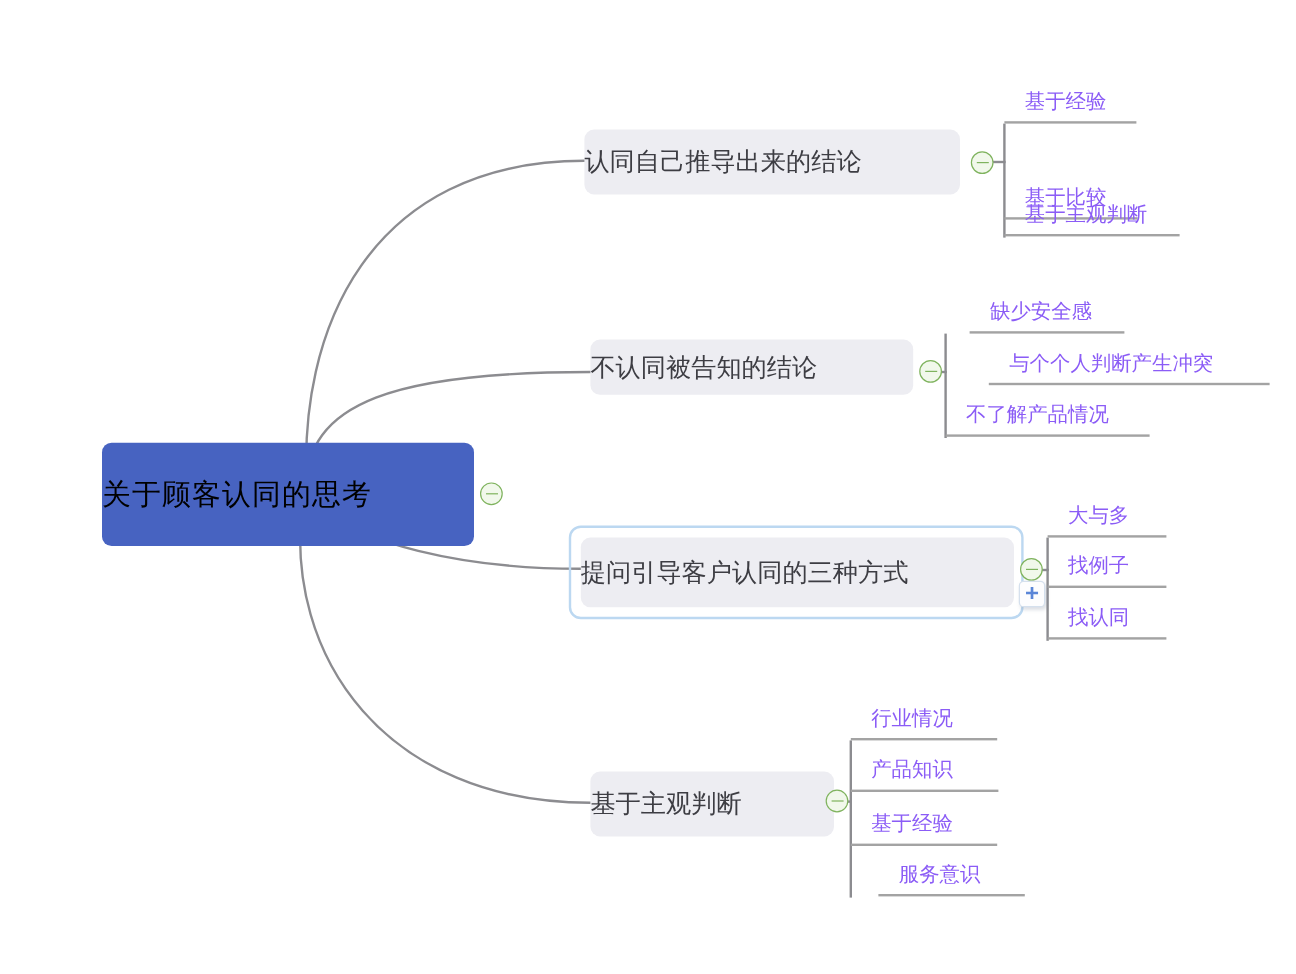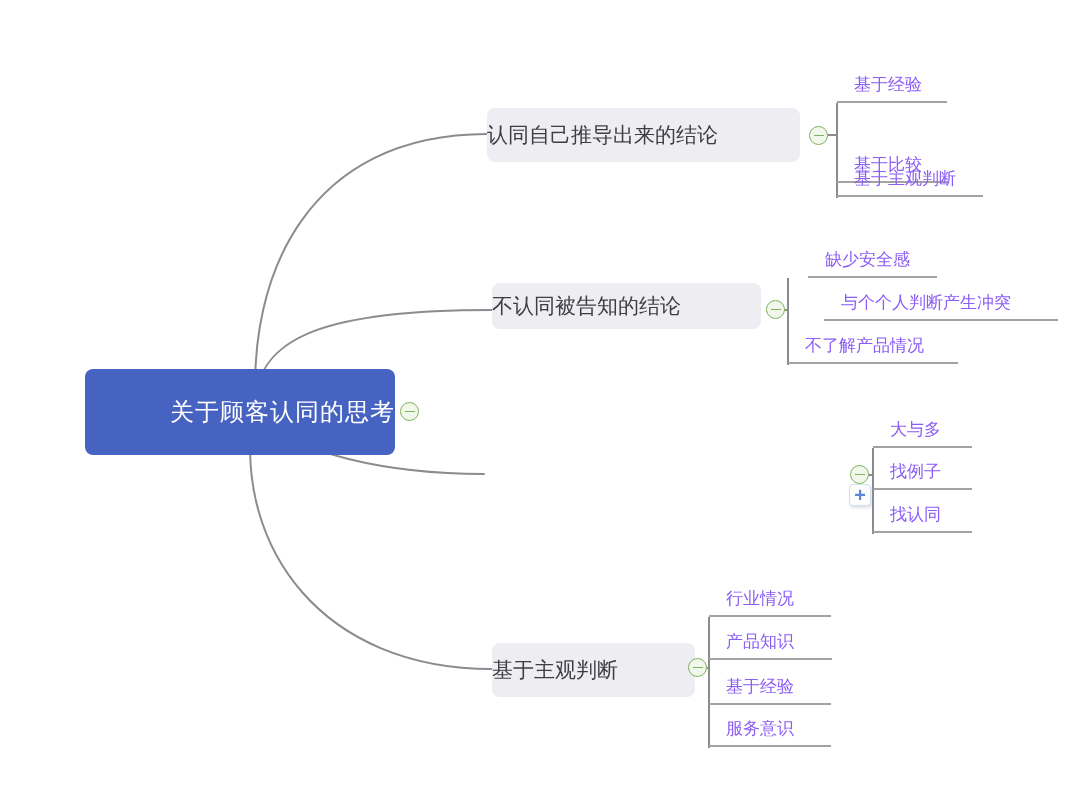--- a/index.html
+++ b/index.html
@@ -19,22 +19,22 @@
   }
   .topic{
     position:absolute;z-index:2;box-sizing:border-box;
     background:#EDEDF2;border-radius:8px;
     display:flex;align-items:center;justify-content:flex-start;
     font-size:21px;color:#3D3D43;white-space:nowrap;
   }
   .root-topic{
     position:absolute;z-index:2;box-sizing:border-box;
     background:#4763C1;border-radius:8px;
-    display:flex;align-items:center;justify-content:flex-end;
-    font-size:24px;color:#ffffff;letter-spacing:1px;white-space:nowrap;
+    display:flex;align-items:center;justify-content:flex-start;
+    font-size:24px;color:#000000;letter-spacing:1px;white-space:nowrap;
   }
   .selection-outline{
     position:absolute;z-index:2;box-sizing:border-box;
     border:2px solid #BCD8F1;border-radius:10px;background:transparent;
   }
   .selection-outline .topic{left:8px;top:8px;}
   .collapse-icon{
     position:absolute;z-index:3;width:19px;height:19px;box-sizing:border-box;
     border:1.6px solid #7FB35E;border-radius:50%;background:#F1F8EB;
     display:flex;align-items:center;justify-content:center;
@@ -90,20 +90,25 @@
   <div class="leaf" style="left:808px;top:246px;width:129px;">
     <span>缺少安全感</span>
   </div>
   <div class="leaf" style="left:824px;top:289px;width:234px;">
     <span>与个个人判断产生冲突</span>
   </div>
   <div class="leaf" style="left:788px;top:332px;width:170px;">
     <span>不了解产品情况</span>
   </div>
 
+  <div class="selection-outline" style="left:474px;top:438px;width:379px;height:78px;">
+    <div class="topic" style="width:361px;height:58px;">
+      <span>提问引导客户认同的三种方式</span>
+    </div>
+  </div>
   <div class="collapse-icon" style="left:850px;top:465px;"></div>
   <div class="add-btn" style="left:849px;top:484px;">
     <span>+</span>
   </div>
   <div class="hline" style="left:868px;top:474px;width:6px;"></div>
   <div class="vline" style="left:872px;top:448px;height:86px;"></div>
   <div class="leaf" style="left:873px;top:416px;width:99px;">
     <span>大与多</span>
   </div>
   <div class="leaf" style="left:873px;top:458px;width:99px;">
@@ -121,17 +126,17 @@
   <div class="vline" style="left:708px;top:617px;height:131px;"></div>
   <div class="leaf" style="left:709px;top:585px;width:122px;">
     <span>行业情况</span>
   </div>
   <div class="leaf" style="left:709px;top:628px;width:123px;">
     <span>产品知识</span>
   </div>
   <div class="leaf" style="left:709px;top:673px;width:122px;">
     <span>基于经验</span>
   </div>
-  <div class="leaf" style="left:709px;top:715px;width:122px;">
+  <div class="leaf" style="left:732px;top:715px;width:122px;">
     <span>服务意识</span>
   </div>
 
 </div>
 
 </body></html>

